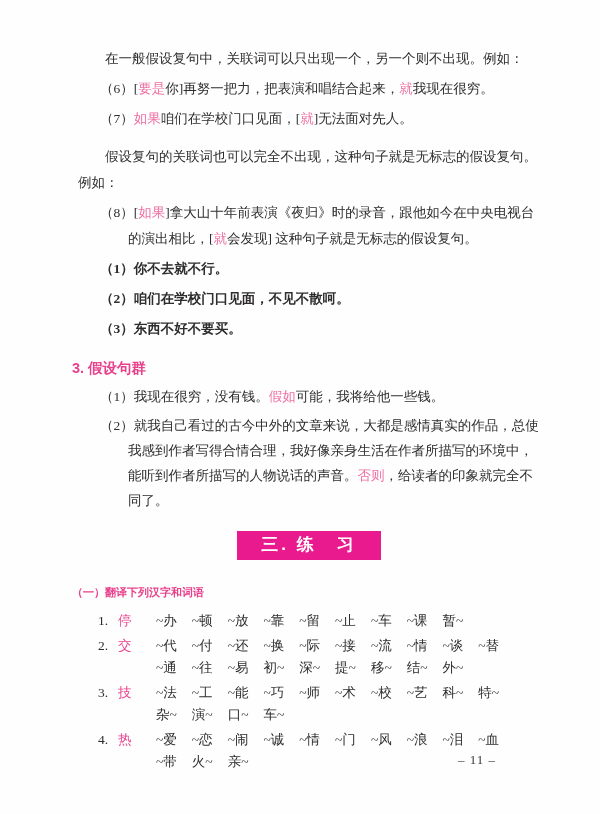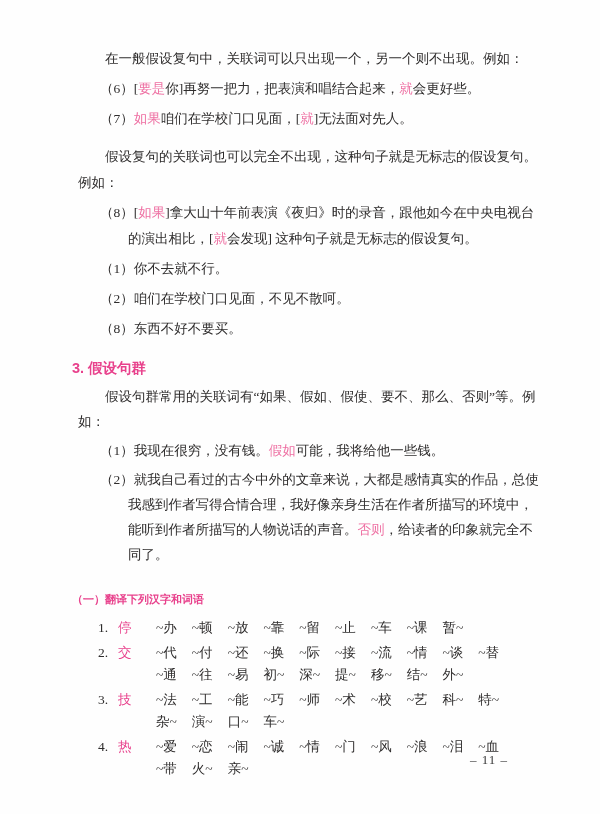--- a/index.html
+++ b/index.html
@@ -21,21 +21,21 @@
   .indent { text-indent:2em; }
   .example { padding-left:22px; }
   .hanging { padding-left:50px; text-indent:-28px; }
   .hl { color:var(--hl);text-align:right; }
   .sec-heading {
     font-family:"Liberation Sans","DejaVu Sans",sans-serif;
     color:var(--accent); font-weight:bold; font-size:14.5px;
     line-height:24px; margin:14px 0 2px -2px;
   }
   .gap-sm { margin-top:12px; }
-  .ex-list p { line-height:26px; }
+  .ex-list p { line-height:26px;font-weight:bold; }
   .s3 p { line-height:25px; }
   .banner {
     margin:18px auto 0; width:fit-content;
     background:var(--banner); color:#ffffff;
     font-family:"Liberation Sans","DejaVu Sans",sans-serif;
     font-weight:bold; font-size:17px; letter-spacing:3px;
     padding:4px 24px 5px; line-height:20px;
   }
   .ex-heading {
     font-family:"Liberation Sans","DejaVu Sans",sans-serif;
@@ -43,50 +43,50 @@
     margin:20px 0 6px -2px; line-height:24px;
   }
   .word-list { margin-top:4px; padding-left:24px; }
   .word-item { display:flex; margin-top:3px; line-height:22px; }
   .w-num { width:20px; flex:0 0 auto; }
   .w-head { color:var(--accent); width:38px; flex:0 0 auto; }
   .w-lines { flex:1; }
   .w-line { display:flex; flex-wrap:nowrap; }
   .word { margin-right:15px; white-space:nowrap; }
   .page-number {
-    position:absolute; top:752px; right:92px;
+    position:absolute; top:752px; right:104px;
     font-size:13px; color:#3a3a3a; letter-spacing:1px;
   }
 </style>
 </head>
 <body>
 
 <div class="page" style="--accent: #e8418c; --hl: #ee6fa2; --banner: #e81a8d;">
   <div class="content">
 
     <p class="indent"><span>在一般假设复句中，关联词可以只出现一个，另一个则不出现。例如：</span></p>
-    <p class="example"><span>（6）[</span><span class="hl">要是</span><span>你]再努一把力，把表演和唱结合起来，</span><span class="hl">就</span><span>会更好些。</span></p>
+    <p class="example"><span>（6）[</span><span class="hl">要是</span><span>你]再努一把力，把表演和唱结合起来，</span><span class="hl">就</span><span>我现在很穷。</span></p>
     <p class="example"><span>（7）</span><span class="hl">如果</span><span>咱们在学校门口见面，[</span><span class="hl">就</span><span>]无法面对先人。</span></p>
 
     <p class="indent gap-sm"><span>假设复句的关联词也可以完全不出现，这种句子就是无标志的假设复句。例如：</span></p>
     <p class="hanging"><span>（8）[</span><span class="hl">如果</span><span>]拿大山十年前表演《夜归》时的录音，跟他如今在中央电视台的演出相比，[</span><span class="hl">就</span><span>会发现] 这种句子就是无标志的假设复句。</span></p>
 
     <div class="ex-list">
       <p class="example"><span>（1）你不去就不行。</span></p>
       <p class="example"><span>（2）咱们在学校门口见面，不见不散呵。</span></p>
-      <p class="example"><span>（8）东西不好不要买。</span></p>
+      <p class="example"><span>（3）东西不好不要买。</span></p>
     </div>
 
     <h3 class="sec-heading">3. 假设句群</h3>
     <div class="s3">
-      <p class="indent"><span>假设句群常用的关联词有“如果、假如、假使、要不、那么、否则”等。例如：</span></p>
       <p class="example"><span>（1）我现在很穷，没有钱。</span><span class="hl">假如</span><span>可能，我将给他一些钱。</span></p>
       <p class="hanging"><span>（2）就我自己看过的古今中外的文章来说，大都是感情真实的作品，总使我感到作者写得合情合理，我好像亲身生活在作者所描写的环境中，能听到作者所描写的人物说话的声音。</span><span class="hl">否则</span><span>，给读者的印象就完全不同了。</span></p>
     </div>
 
+    <div class="banner">三. 练　习</div>
 
     <h3 class="ex-heading">（一）翻译下列汉字和词语</h3>
 
     <div class="word-list">
         <div class="word-item">
           <span class="w-num">1.</span>
           <span class="w-head">停</span>
           <div class="w-lines">
             <div class="w-line">
               <span class="word">~办</span>

